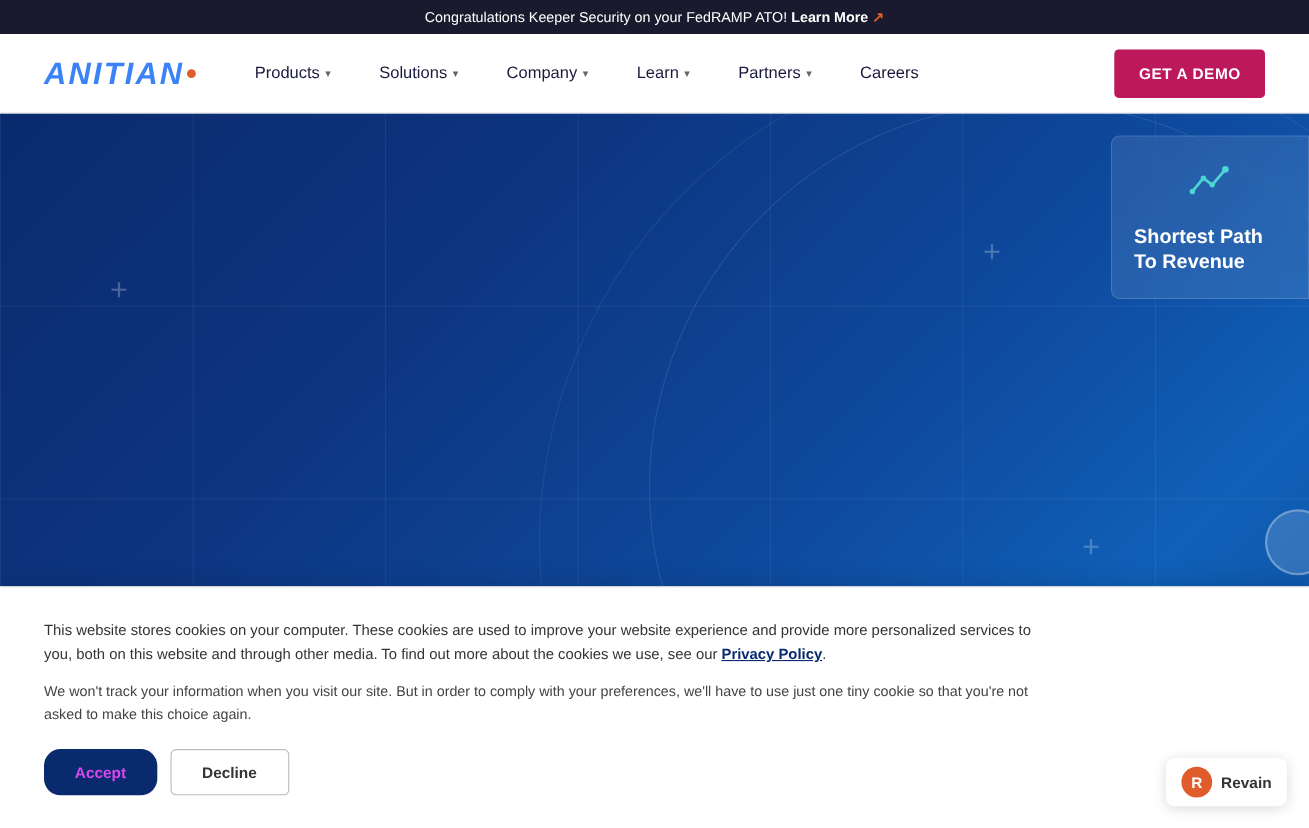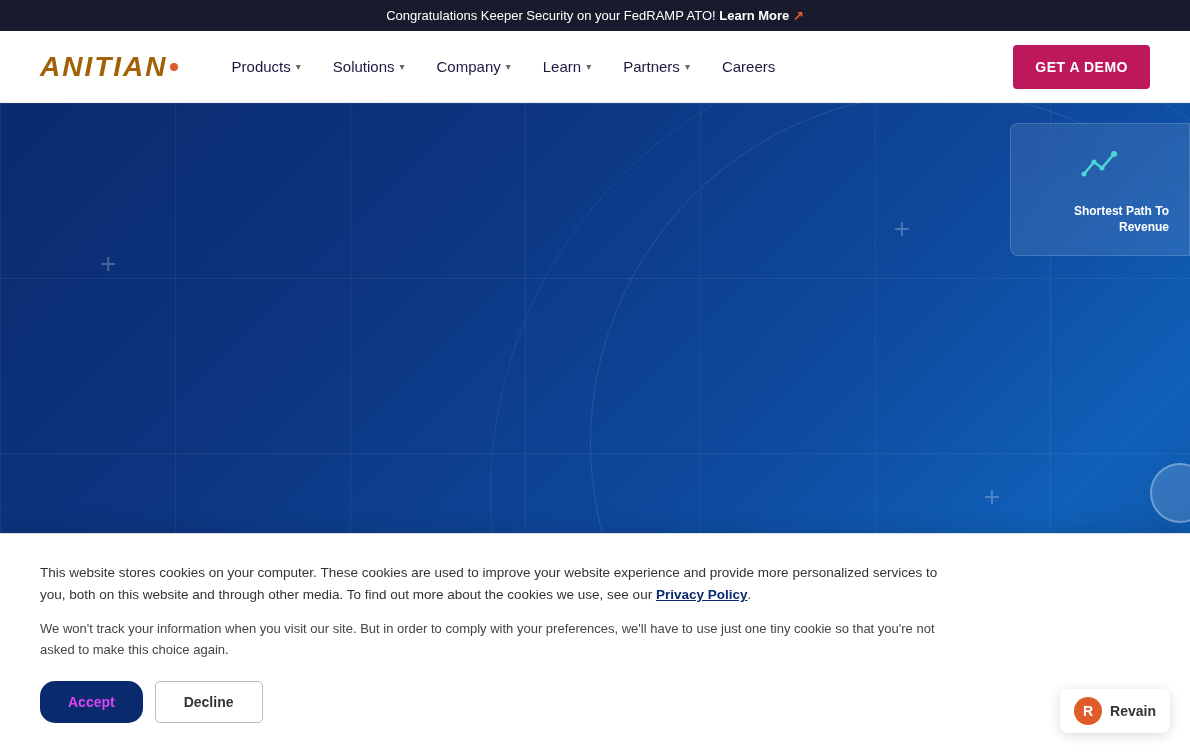--- a/index.html
+++ b/index.html
@@ -29,35 +29,35 @@
       z-index: 100;
     }
     .logo {
       display: flex;
       align-items: center;
       margin-right: 40px;
     }
     .logo-text {
       font-size: 28px;
       font-weight: 900;
-      color: #a16207;
+      color: #3b82f6;
       letter-spacing: 2px;
       font-style: italic;
     }
     .logo-dot {
       width: 8px;
       height: 8px;
       background: #e05c2a;
       border-radius: 50%;
       margin-left: 2px;
     }
     .nav-links {
       display: flex;
       align-items: center;
-      gap: 4px;
+      gap: 16px;
       flex: 1;
     }
     .nav-item {
       display: flex;
       align-items: center;
       gap: 5px;
       padding: 8px 14px;
       color: #1a1a3e;
       font-size: 15px;
       font-weight: 500;
@@ -185,23 +185,23 @@
       align-items: center;
       border: 1px solid rgba(255,255,255,0.15);
     }
     .card-path-icon {
       color: #4dd4d4;
       font-size: 32px;
       margin-bottom: 12px;
     }
     .card-path-title {
       color: #fff;
-      font-size: 12px;
+      font-size: 18px;
       font-weight: 600;
-      text-align: right;
+      text-align: left;
       line-height: 1.3;
     }
 
     
     .card-settings {
       position: absolute;
       bottom: 80px;
       right: 150px;
       width: 160px;
       height: 100px;

